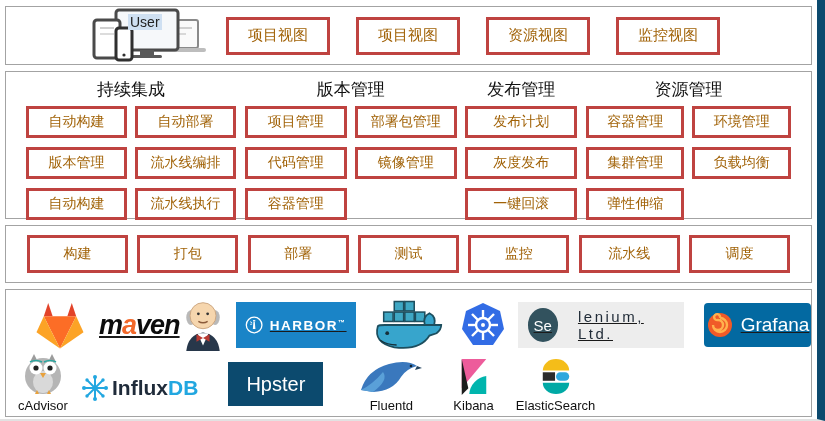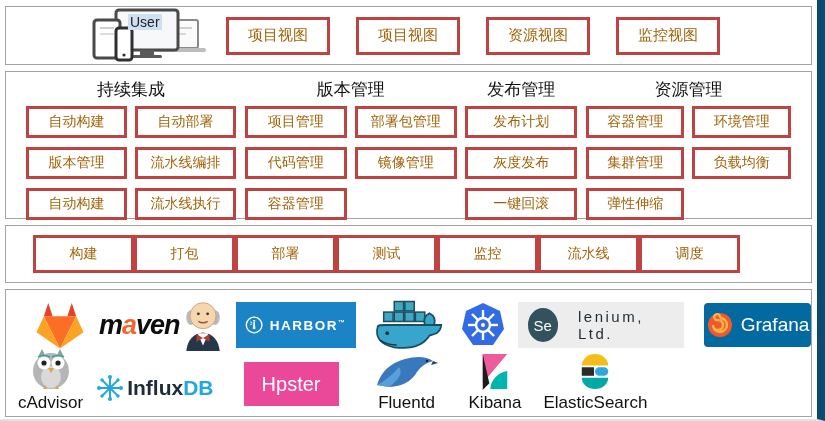--- a/index.html
+++ b/index.html
@@ -23,53 +23,53 @@
   .p2 { height:148px; display:flex; justify-content:space-between; padding:6px 20px 0 20px; }
   .cap-title { text-align:center; font-size:17px; height:24px; line-height:24px;
     margin-bottom:4px; color:#111; }
   .cap-grid { display:grid; gap:9px 8px; }
   .cols2 { grid-template-columns:1fr 1fr; }
   .cols1 { grid-template-columns:1fr; }
   .cap-btn { height:32px; }
   .g-ci { width:210px; } .g-ver { width:212px; } .g-rel { width:112px; } .g-res { width:205px; }
 
   
-  .p3 { height:58px; display:flex; align-items:center; 
-    padding:0 27px; }
+  .p3 { height:58px; display:flex; align-items:center; justify-content:space-between;
+    padding:0 21px; }
   .eng-btn { width:101px; height:38px; }
 
   
   .p4 { height:128px; margin-bottom:0; padding-top:5px; }
   .trow { display:flex; align-items:center; }
-  .trow1 { height:60px; }
+  .trow1 { height:60px;text-decoration:underline; }
   .trow2 { height:58px; align-items:flex-end; }
   .logo { display:flex; align-items:center; }
   .logo-col { display:flex; flex-direction:column; align-items:center; }
-  .logo-label { font-size:17px; color:#111; margin-top:2px; }
+  .logo-label { font-size:13px; color:#111; margin-top:2px; }
 
   .maven-text { font-style:italic; font-weight:bold; font-size:27px; color:#0d0d0d;
     letter-spacing:-1px; }
   .maven-a { color:#f2682a; }
 
   .harbor-box { width:120px; height:46px; background:#1a84c7; display:flex;
     align-items:center; gap:7px; padding:0 9px; }
   .harbor-text { color:#fff; font-size:13.5px; letter-spacing:1.5px; font-weight:600; }
   .harbor-tm { font-size:7px; vertical-align:super; }
 
   .selenium-box { height:46px; background:#ededed; display:flex; align-items:center;
     gap:20px; padding:0 10px; }
   .se-circle { width:34px; height:34px; border-radius:50%; background:#32525e; color:#fff;
     display:flex; align-items:center; justify-content:center; font-size:15px; }
   .se-rest { font-size:15px; letter-spacing:2.5px; color:#1f2a36; }
 
   .grafana-box { width:118px; height:44px; background:#0369a1; border-radius:4px;
     display:flex; align-items:center; justify-content:center; gap:7px; }
   .grafana-text { color:#fff; font-size:19px; }
 
-  .hpster-box { width:95px; height:44px; background:#ec4899; color:#fff; display:flex;
+  .hpster-box { width:95px; height:44px; background:#0c4a6e; color:#fff; display:flex;
     align-items:center; justify-content:center; font-size:20px; margin-bottom:7px; }
 
   .influx-wrap { margin-bottom:12px; gap:4px;align-items:center; }
   .influx-dark { font-size:21px; font-weight:bold; color:#1f2b3a; }
   .influx-blue { font-size:21px; font-weight:bold; color:#22a7e0; }
 </style>
 </head>
 <body>
 
 <div class="stage">

